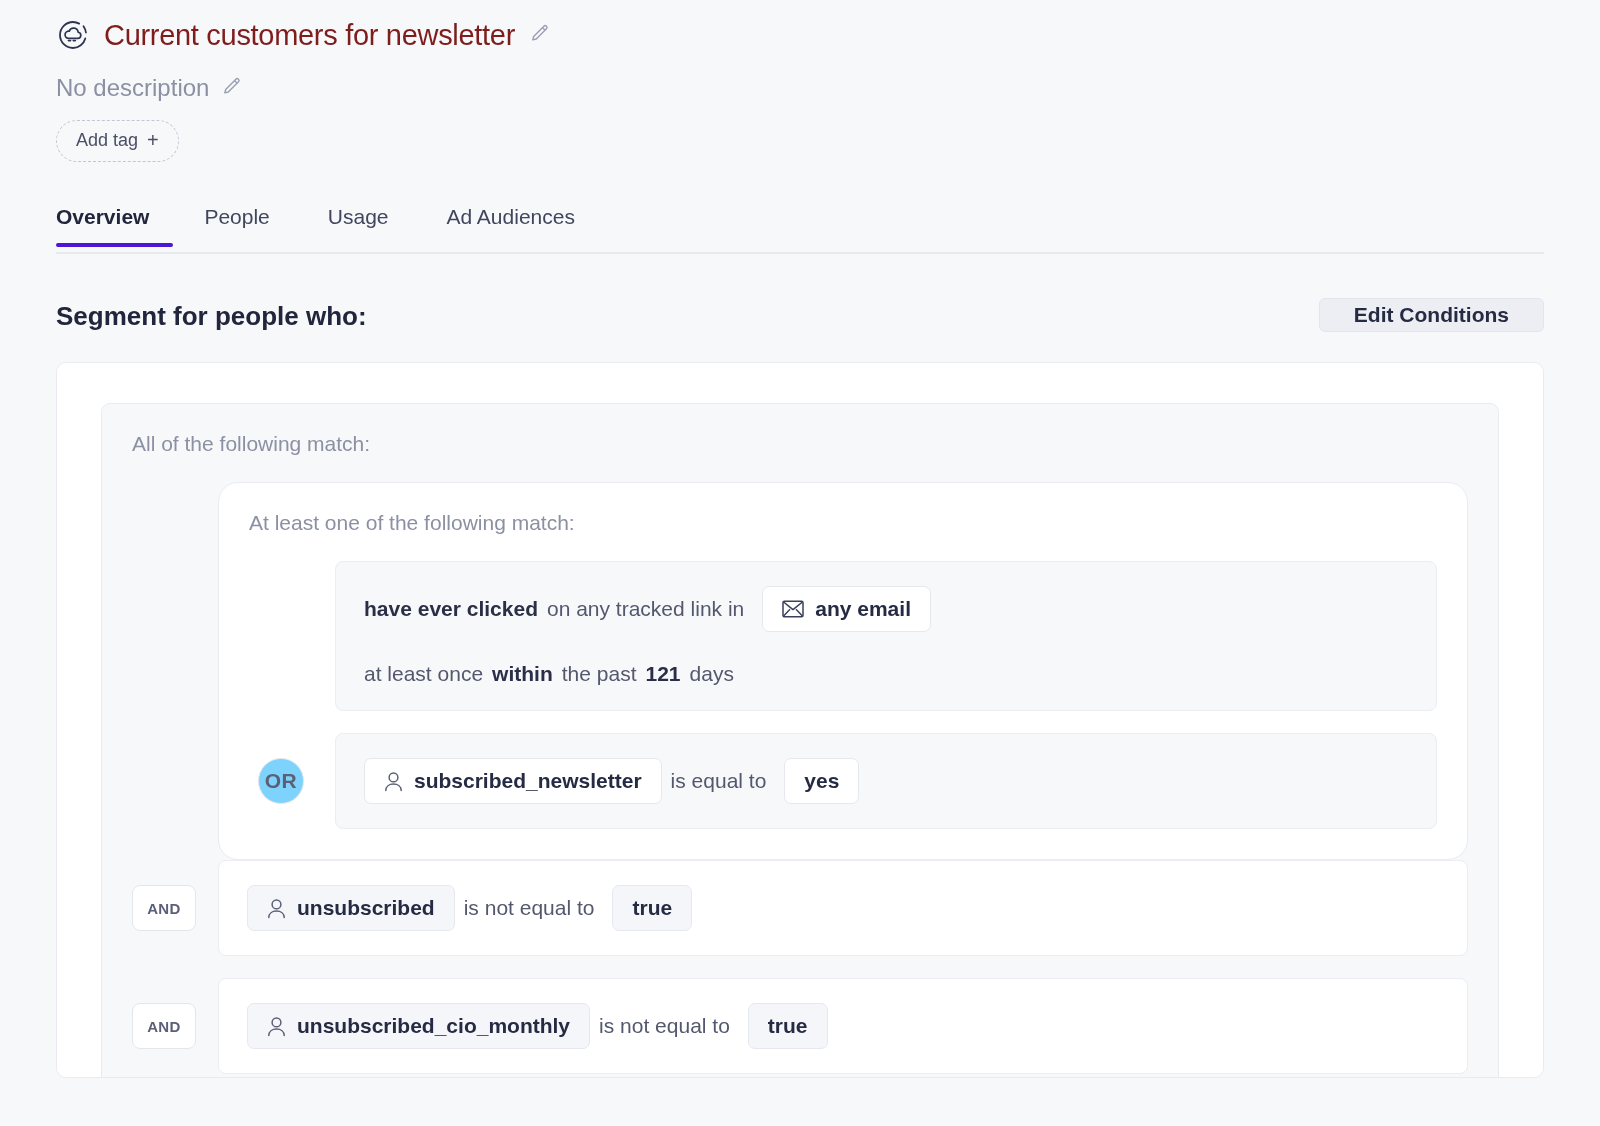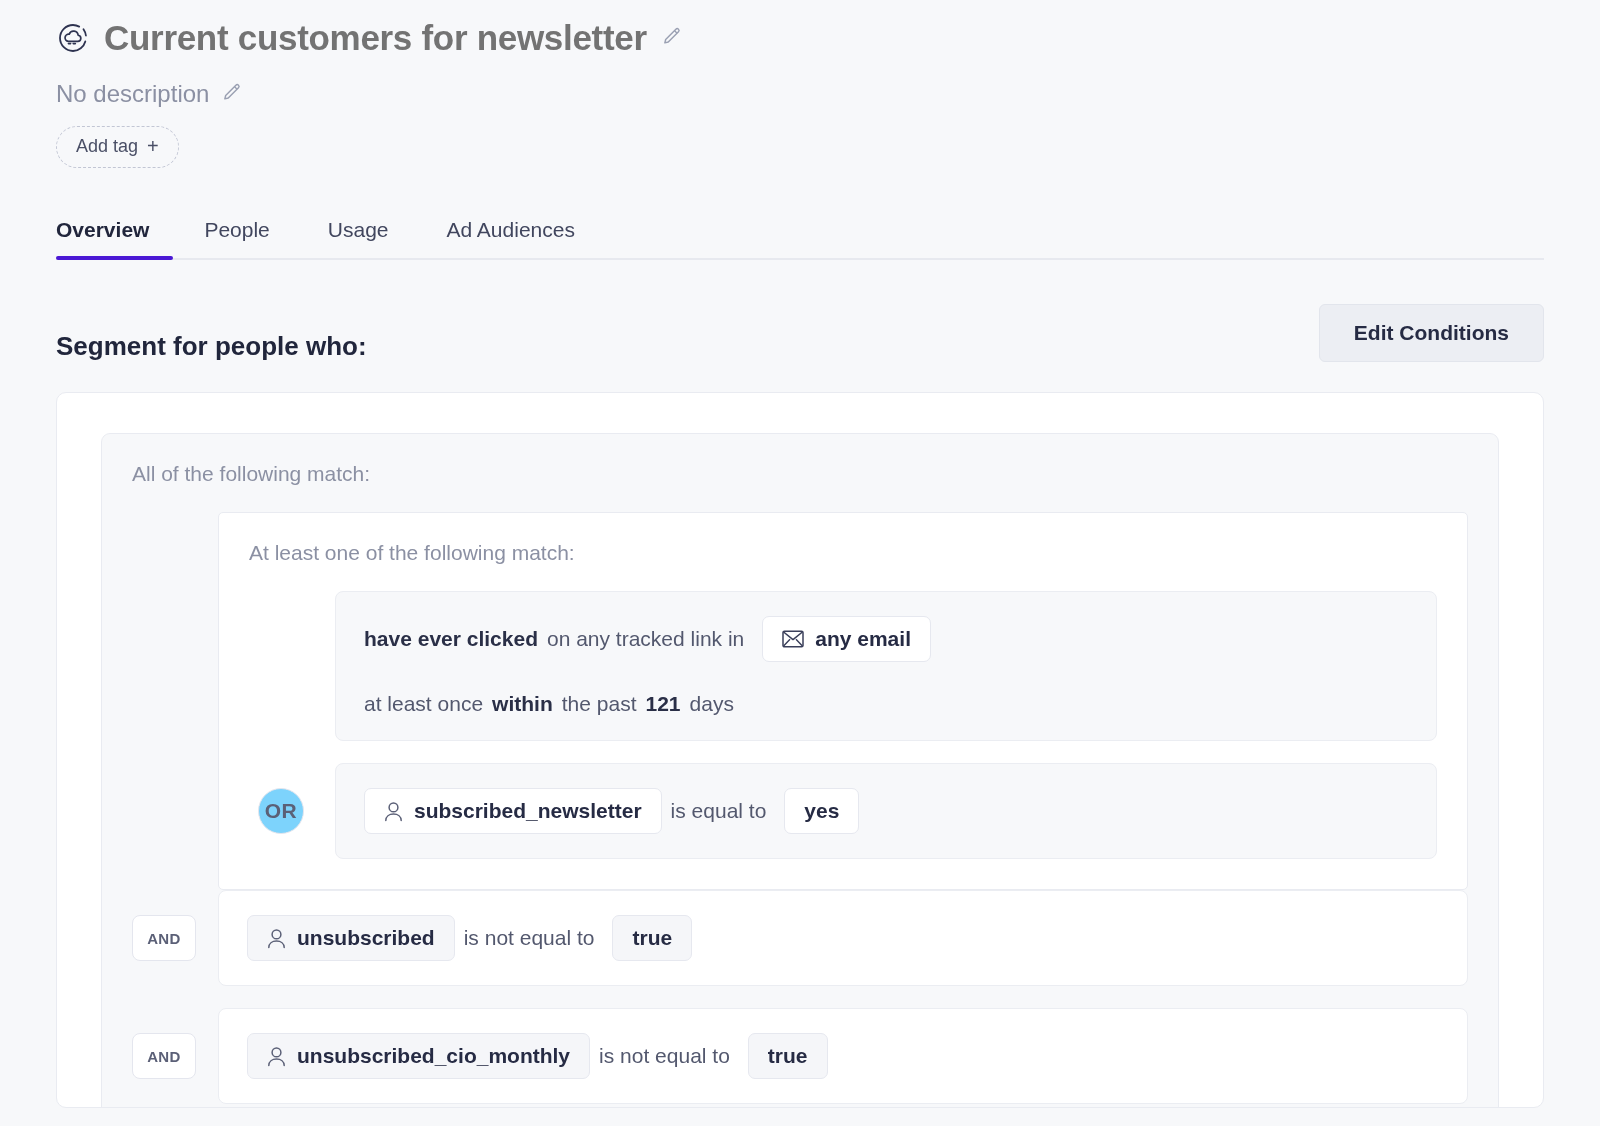--- a/index.html
+++ b/index.html
@@ -29,24 +29,24 @@
 
   .title-row {
     display: flex;
     align-items: center;
     gap: 14px;
   }
 
   .brand-icon { width: 34px; height: 34px; flex: none; display: block; }
 
   .page-title {
-    font-size: 35px;
-    font-weight: bold;
+    font-size: 29px;
+    font-weight: normal;
     letter-spacing: -0.3px;
-    color: #737373;
+    color: #7f1d1d;
     white-space: nowrap;
   }
 
   .edit-pencil { width: 21px; height: 21px; flex: none; cursor: pointer; }
 
   .desc-row {
     display: flex;
     align-items: center;
     gap: 12px;
     margin-top: 22px;
@@ -71,21 +71,21 @@
     background: transparent;
     cursor: pointer;
     font-family: inherit;
   }
   .add-tag .plus { font-size: 20px; line-height: 1; color: #4a4f66; }
 
   
   .tabs {
     margin-top: 36px;
     display: flex;
-    align-items: flex-end;
+    align-items: center;
     gap: 0;
     border-bottom: 2px solid #e7e9ef;
     position: relative;
     height: 56px;
   }
 
   .tab {
     font-size: 21px;
     color: #41465e;
     padding: 0 29px 16px 29px;
@@ -122,21 +122,21 @@
   .segment-title {
     font-size: 26px;
     font-weight: bold;
     color: #21263c;
   }
 
   .edit-conditions {
     background: #eceef3;
     border: 1px solid #e2e5ec;
     border-radius: 6px;
-    padding: 16px 34px;
+    padding: 4px 34px;
     font-size: 21px;
     font-weight: bold;
     color: #262b44;
     cursor: pointer;
     font-family: inherit;
   }
 
   
   .conditions-card {
     margin-top: 30px;
@@ -157,21 +157,21 @@
 
   .group-label {
     font-size: 21px;
     color: #8b90a3;
     margin-bottom: 26px;
   }
 
   .group-any {
     background: #ffffff;
     border: 1px solid #e9ebf1;
-    border-radius: 5px;
+    border-radius: 20px;
     margin-left: 86px;
     padding: 28px 30px 30px 30px;
   }
 
   
   .cond-row {
     display: flex;
     align-items: center;
     gap: 22px;
   }

